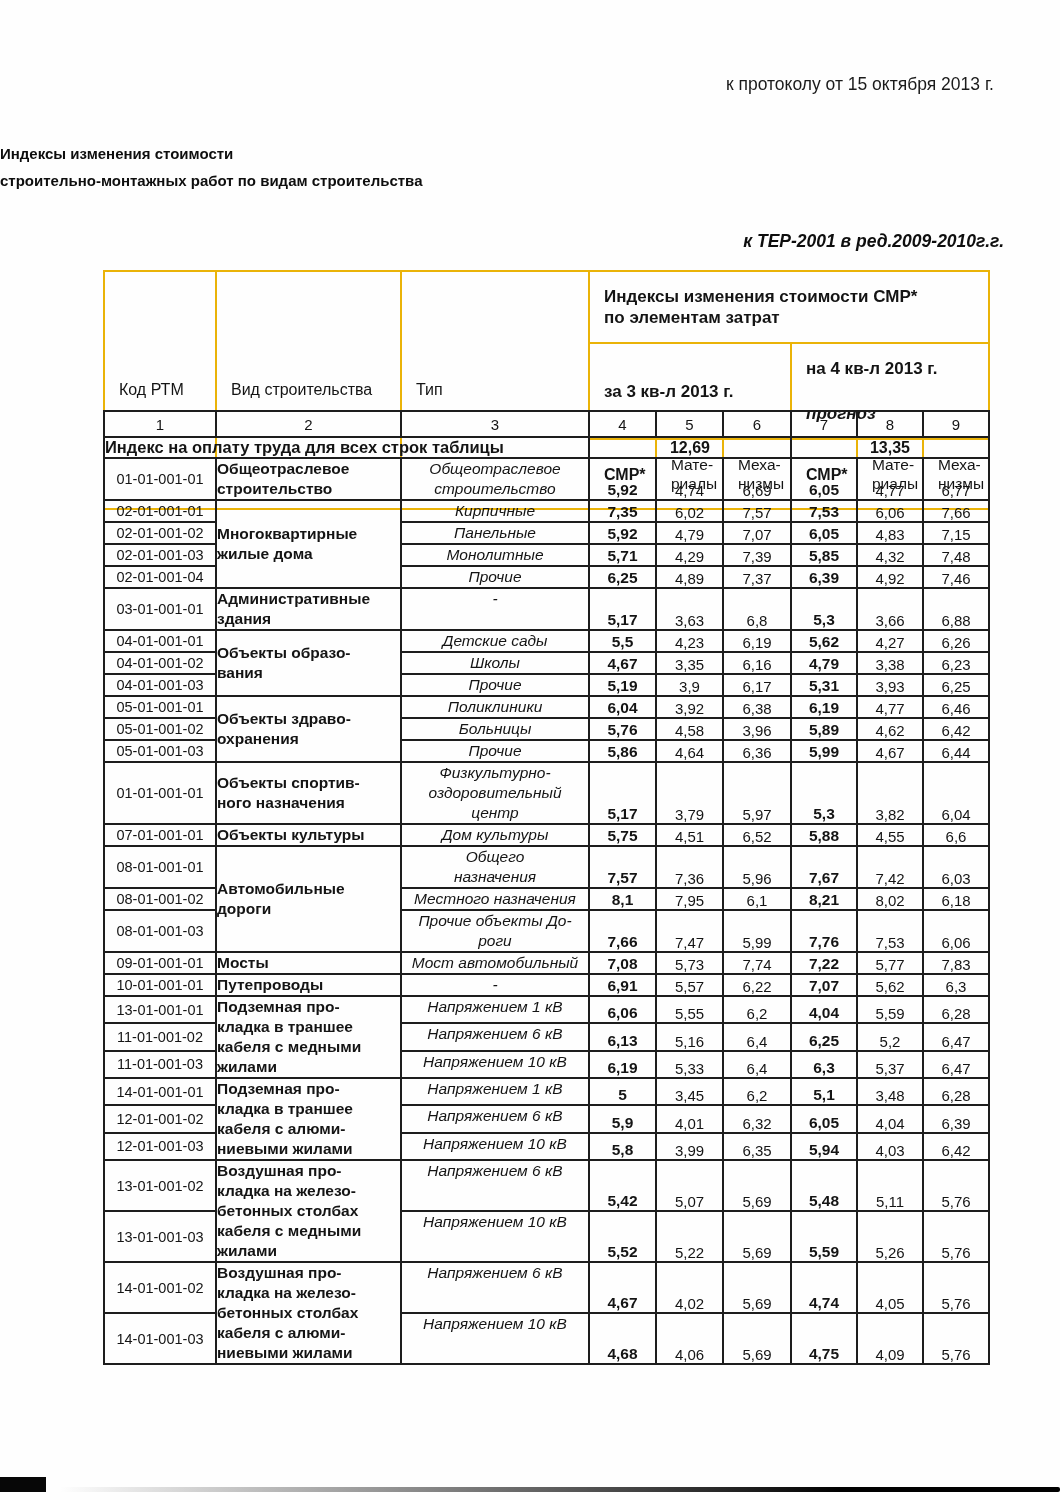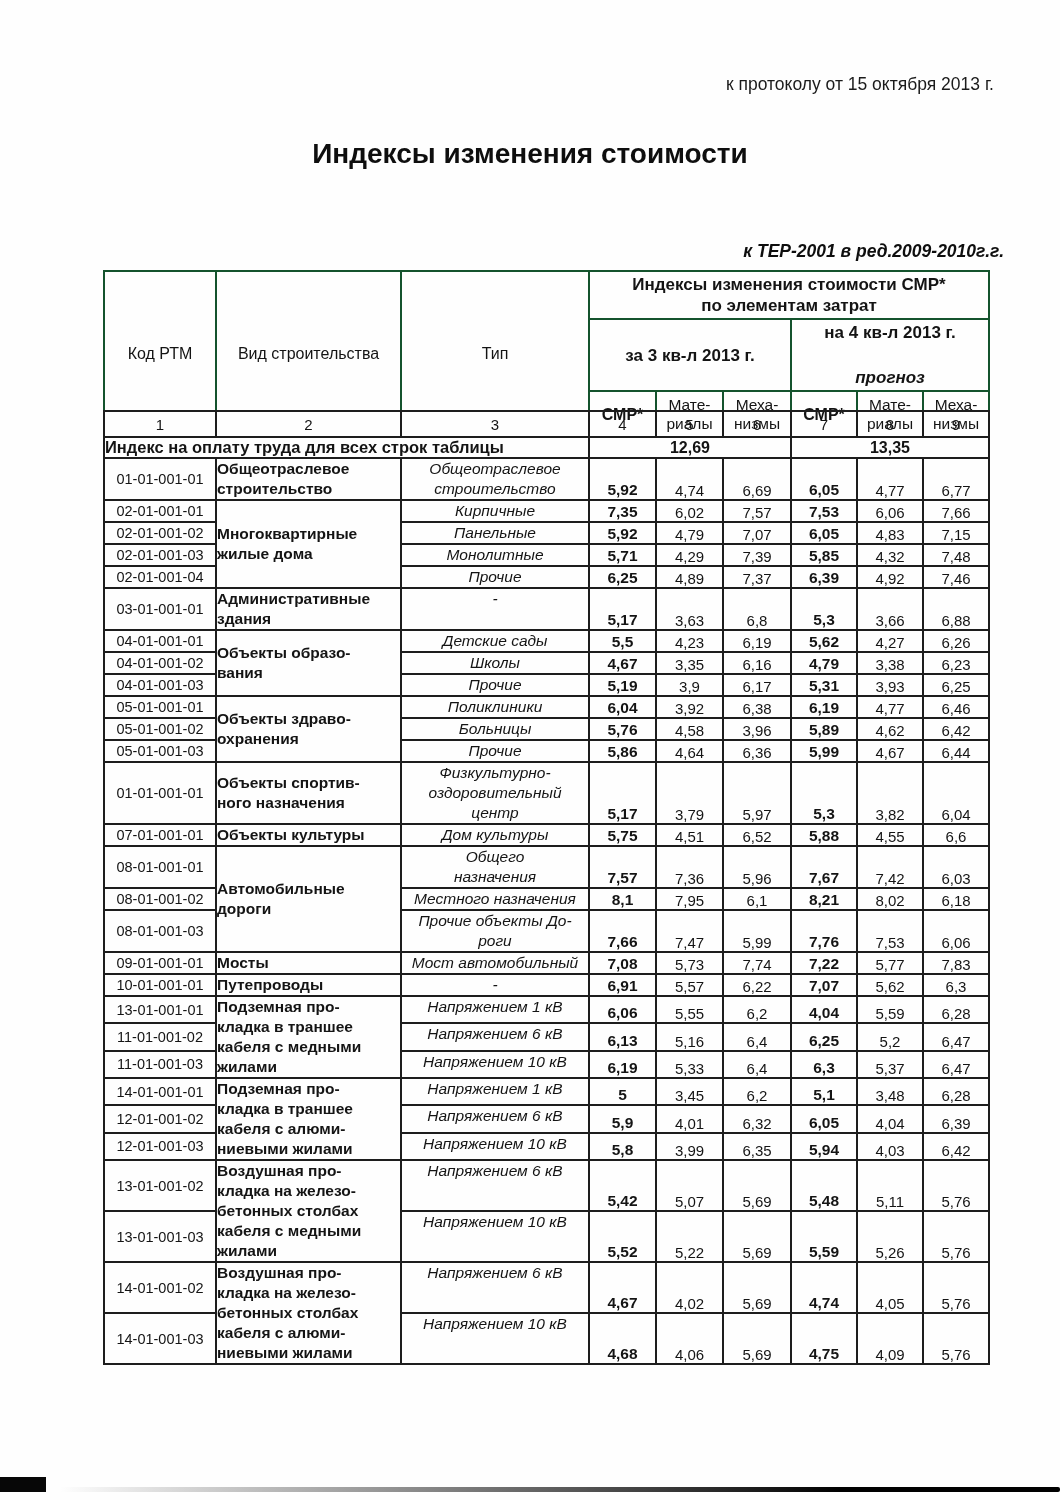--- a/index.html
+++ b/index.html
@@ -6,26 +6,26 @@
   body{
     width:1060px;height:1500px;
     background:#ffffff;
     font-family:"Liberation Sans","DejaVu Sans",sans-serif;
     color:#141414;
     position:relative;
   }
   .page{position:absolute;left:0;top:0;width:1060px;height:1500px;background:#fefefe;overflow:hidden;}
 
   .top-note{position:absolute;top:72px;right:66px;text-align:right;font-size:17.5px;line-height:24px;color:#1b1b1b;}
-  .title{position:absolute;top:140px;left:0;width:1060px;text-align:center;font-weight:700;font-size:28px;line-height:27px;color:#0e0e0e;}
-  .edition{position:absolute;top:241px;right:56px;font-weight:700;font-style:italic;font-size:17.5px;color:#0e0e0e;}
+  .title{position:absolute;top:140px;left:0;width:1060px;text-align:left;font-weight:700;font-size:15px;line-height:27px;color:#0e0e0e;}
+  .edition{position:absolute;top:231px;right:56px;font-weight:700;font-style:italic;font-size:17.5px;color:#0e0e0e;}
 
   table{border-collapse:collapse;table-layout:fixed;}
   .hdr{position:absolute;left:103px;top:270px;width:887px;}
-  .hdr td{border:2px solid #14532d;text-align:center;vertical-align:middle;padding:2px;}
+  .hdr td{border:2px solid #eab308;text-align:left;vertical-align:middle;padding:14px;}
   .hc{font-size:16px;}
   .hg{font-weight:700;font-size:17px;line-height:21px;white-space:pre-line;height:42px;}
   .hq{font-weight:700;font-size:17px;line-height:21px;height:44px;}
   .hq .it{font-style:italic;margin-top:24px;}
   .hs{font-size:15.5px;line-height:19px;white-space:pre-line;height:40px;}
   .hs.b{font-weight:700;font-size:16px;margin-left:38px;}
 
   .main{position:absolute;left:103px;top:410px;width:887px;}
   .main td{border:2px solid #1d1d1d;padding:0;}
   .numrow td{height:24px;font-size:15px;text-align:center;vertical-align:middle;}
@@ -45,20 +45,21 @@
 <body>
 
 <div class="page">
 
   <div class="top-note">
     <div>к протоколу от 15 октября  2013 г.</div>
   </div>
 
   <div class="title">
     <div>Индексы изменения стоимости</div>
+    <div>строительно-монтажных работ  по видам строительства</div>
   </div>
 
   <div class="edition">к ТЕР-2001 в ред.2009-2010г.г.</div>
 
   <table class="hdr">
     <colgroup>
       <col style="width:112px">
         <col style="width:185px">
         <col style="width:188px">
       <col style="width:67px">

